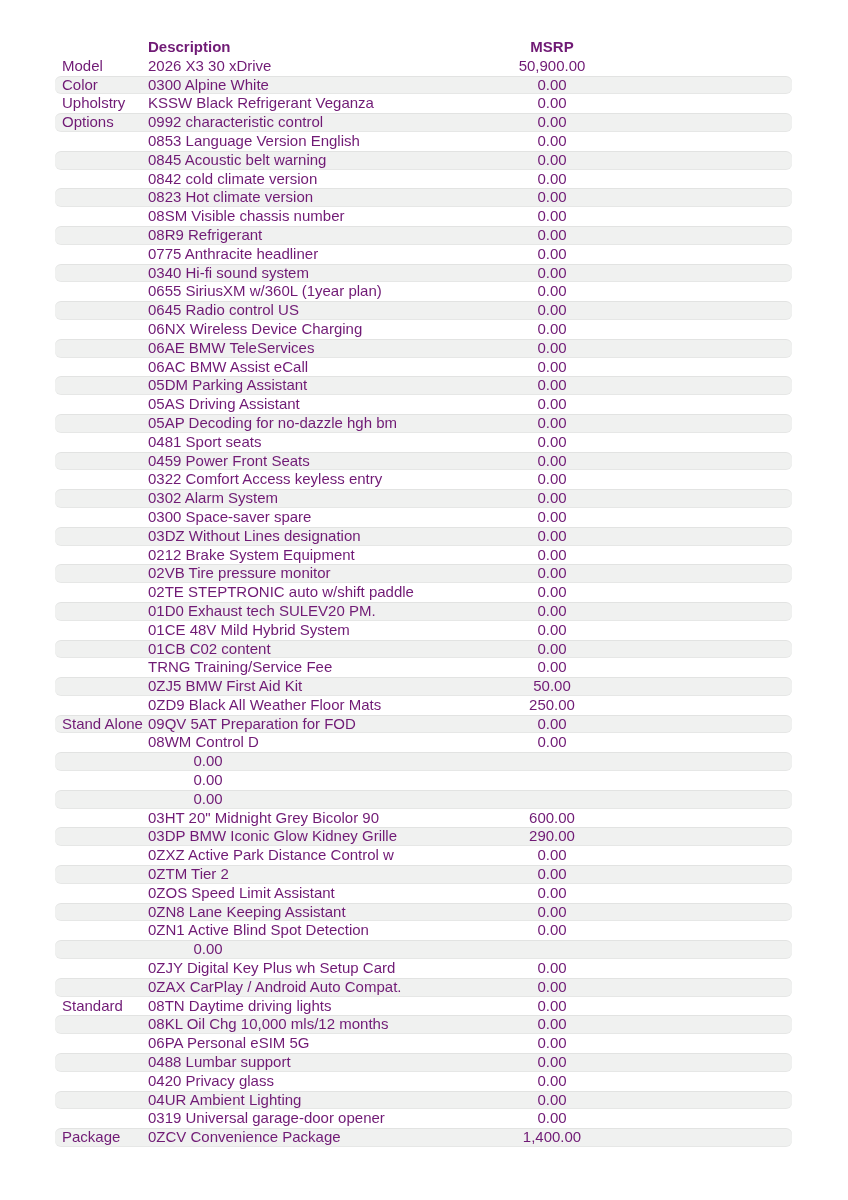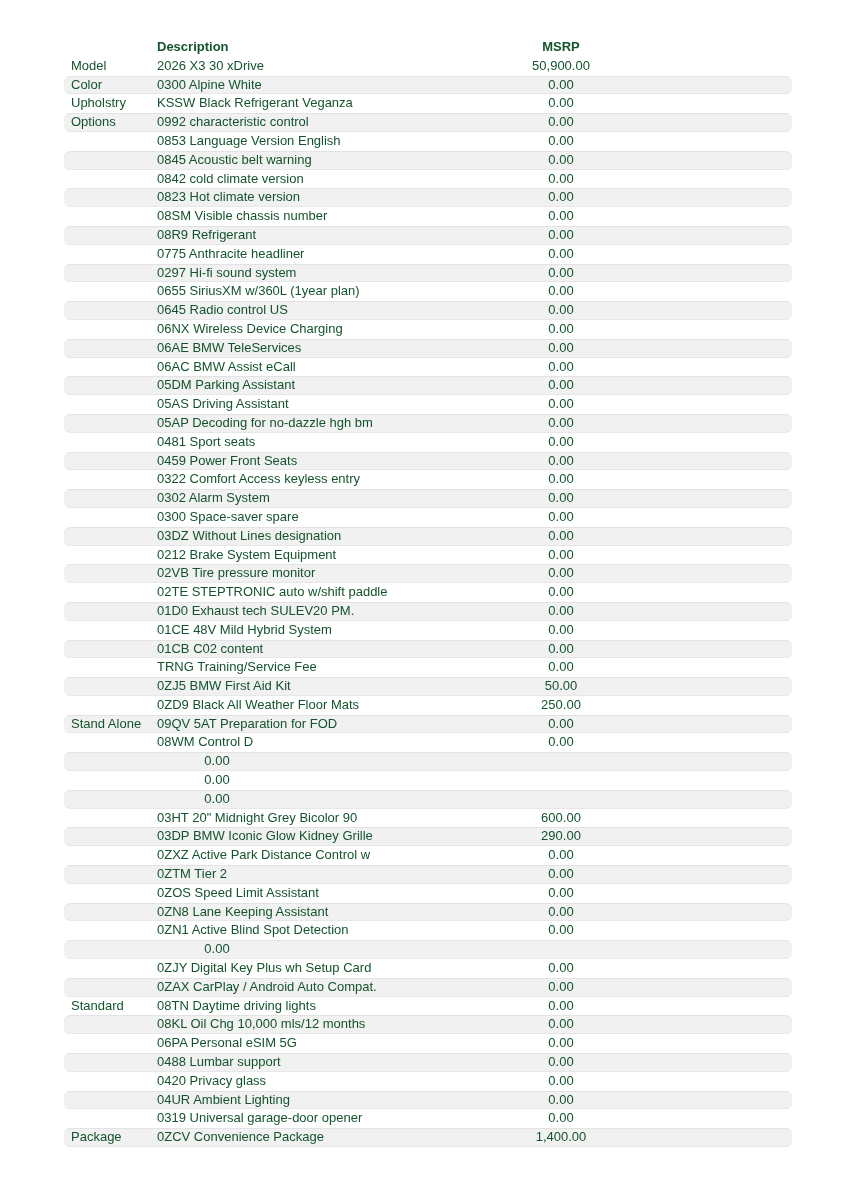--- a/index.html
+++ b/index.html
@@ -18,24 +18,23 @@
   .table {
     position: absolute;
     left: 55px;
     top: 38px;
     width: 737px;
   }
   .row {
     display: flex;
     height: 18.8px;
     line-height: 18.8px;
-    font-size: 13px;
-    color: #14532d;
+    font-size: 15px;
+    color: #701a75;
     white-space: nowrap;
-    margin-left: 9px;
   }
   .row.striped {
     background: #f0f1f0;
     box-shadow: inset 0 1px 0 rgba(0,0,0,0.055), inset 0 -1px 0 rgba(0,0,0,0.04);
     border-radius: 6px;
   }
   .cell { overflow: hidden; }
   .cell.cat {
     width: 93px;
     padding-left: 7px;
@@ -141,21 +140,21 @@
 
   <div class="row">
     <div class="cell cat"></div>
     <div class="cell desc">0775 Anthracite headliner</div>
     <div class="cell msrp">0.00</div>
     <div class="cell spacer"></div>
   </div>
 
   <div class="row striped">
     <div class="cell cat"></div>
-    <div class="cell desc">0297 Hi-fi sound system</div>
+    <div class="cell desc">0340 Hi-fi sound system</div>
     <div class="cell msrp">0.00</div>
     <div class="cell spacer"></div>
   </div>
 
   <div class="row">
     <div class="cell cat"></div>
     <div class="cell desc">0655 SiriusXM w/360L (1year plan)</div>
     <div class="cell msrp">0.00</div>
     <div class="cell spacer"></div>
   </div>

